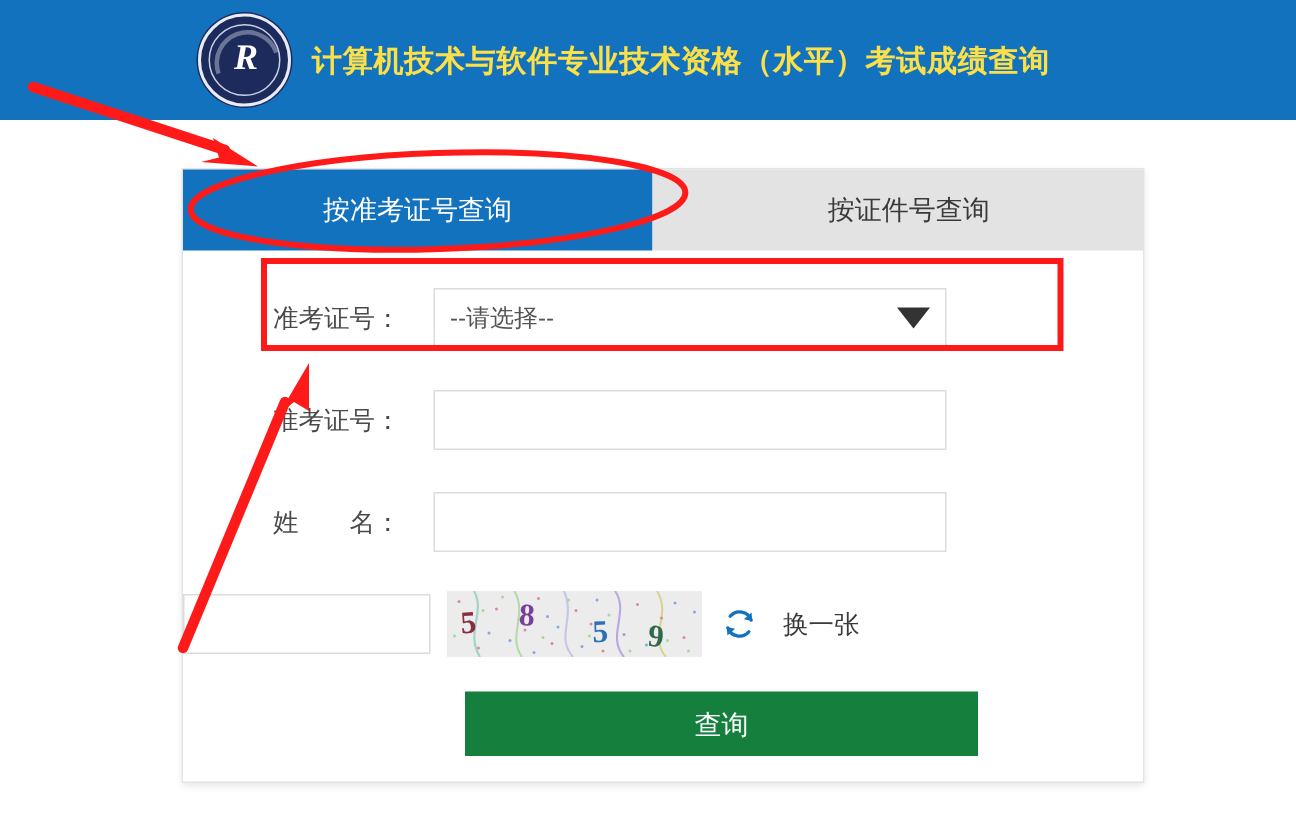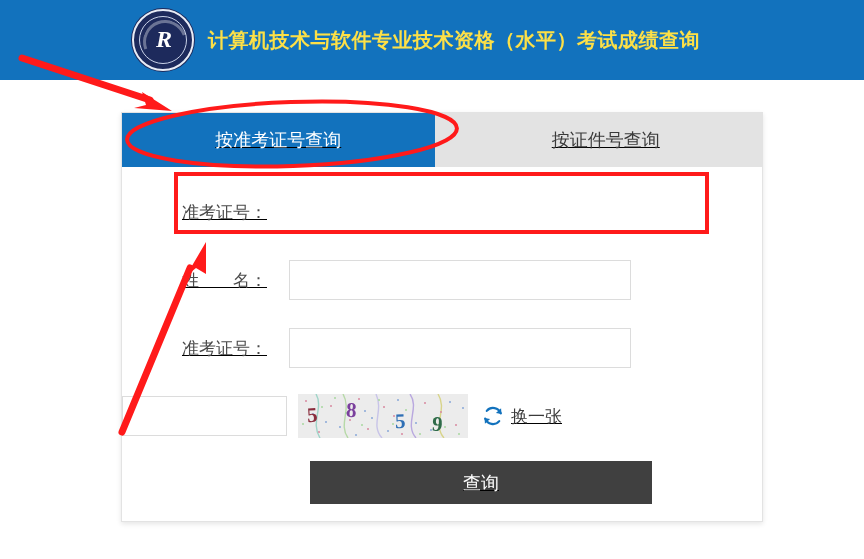--- a/index.html
+++ b/index.html
@@ -83,21 +83,20 @@
   #query-panel {
     position: absolute;
     left: 121px;
     top: 112px;
     width: 642px;
     height: 410px;
     background: #ffffff;
     border: 1px solid #e3e3e3;
     box-shadow: 0 2px 5px rgba(0,0,0,0.10);
     box-sizing: border-box;
-    text-decoration: underline;
   }
 
   
   #tab-bar {
     display: flex;
     height: 54px;
   }
   .tab {
     flex: 1 1 0;
     display: flex;
@@ -192,41 +191,41 @@
   #captcha-image .cap-char {
     position: absolute;
     font-family: "Liberation Serif", "DejaVu Serif", serif;
     font-size: 21px;
     font-weight: bold;
     z-index: 3;
   }
   #refresh-captcha {
     display: flex;
     align-items: center;
-    gap: 7px;
+    gap: 18px;
     margin-left: 14px;
     cursor: pointer;
   }
   #refresh-icon { flex: 0 0 auto; }
   #refresh-label {
     font-size: 17px;
     color: #3a3a3a;
     white-space: nowrap;
   }
 
   
   #submit-row {
     display: flex;
     margin-top: 4px;
   }
   #submit-button {
     margin-left: 188px;
     width: 342px;
     height: 43px;
-    background: #404040;
+    background: #15803d;
     color: #ffffff;
     border: none;
     font-size: 18px;
     cursor: pointer;
     font-family: "Liberation Sans", "DejaVu Sans", sans-serif;
   }
 
   
   #annotations {
     position: absolute;
@@ -259,29 +258,33 @@
     </div>
     <div class="tab inactive">
       <span>按证件号查询</span>
     </div>
   </div>
 
   <div id="form-area">
 
     <div class="form-row">
       <div class="field-label">准考证号：</div>
+      <div class="select-wrap">
+        <span class="select-value">--请选择--</span>
+        <span class="caret"></span>
+      </div>
+    </div>
+
+    <div class="form-row">
+      <div class="field-label">准考证号：</div>
+      <input class="text-input" type="text" value="" placeholder="" style="">
     </div>
 
     <div class="form-row">
       <div class="field-label">姓　　名：</div>
-      <input class="text-input" type="text" value="" placeholder="" style="">
-    </div>
-
-    <div class="form-row">
-      <div class="field-label">准考证号：</div>
       <input class="text-input" type="text" value="" placeholder="" style="">
     </div>
 
     <div class="form-row" id="captcha-row">
       <input class="text-input" type="text" value="" placeholder="" style="">
       <div id="captcha-image">
         <svg width="170" height="44" style="position:absolute;left:0;top:0;z-index:1">
           <path d="M18 0 C26 14 12 28 22 44" stroke="#9fd4c8" stroke-width="1.4" fill="none"></path>
           <path d="M45 0 C54 16 40 30 50 44" stroke="#b7d9a8" stroke-width="1.4" fill="none"></path>
           <path d="M78 0 C86 18 72 30 84 44" stroke="#c8c4e8" stroke-width="1.4" fill="none"></path>

